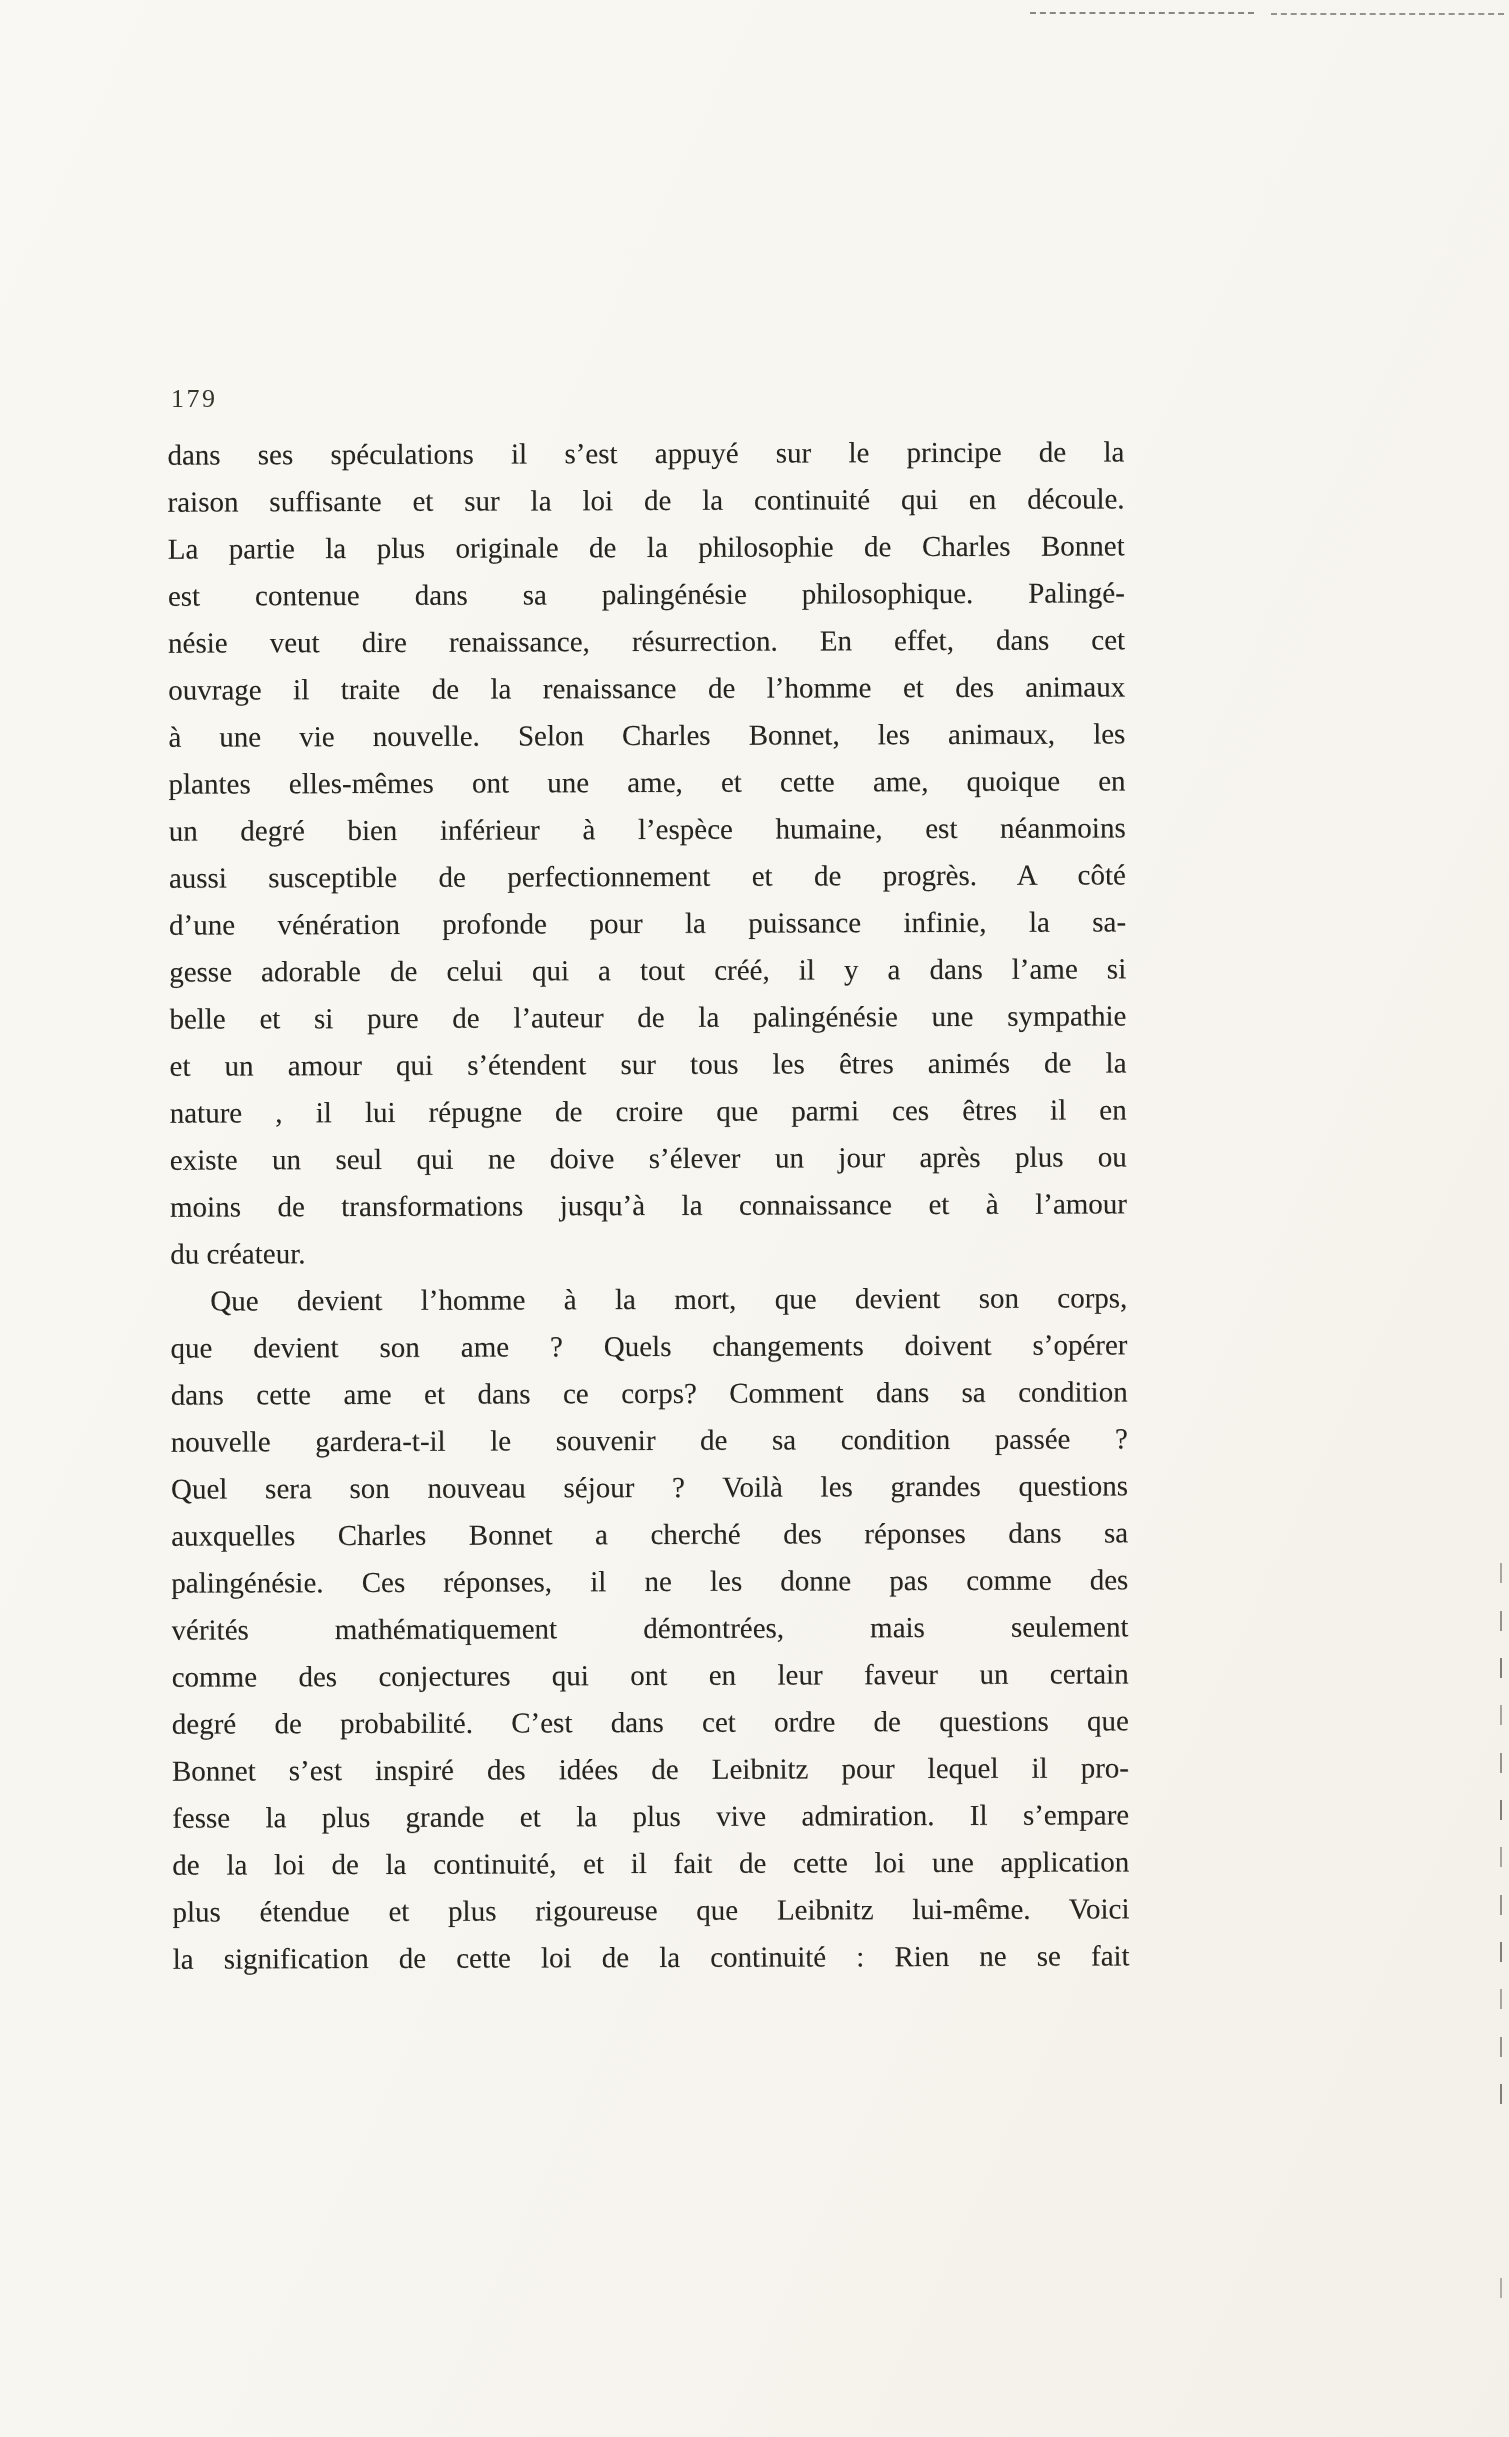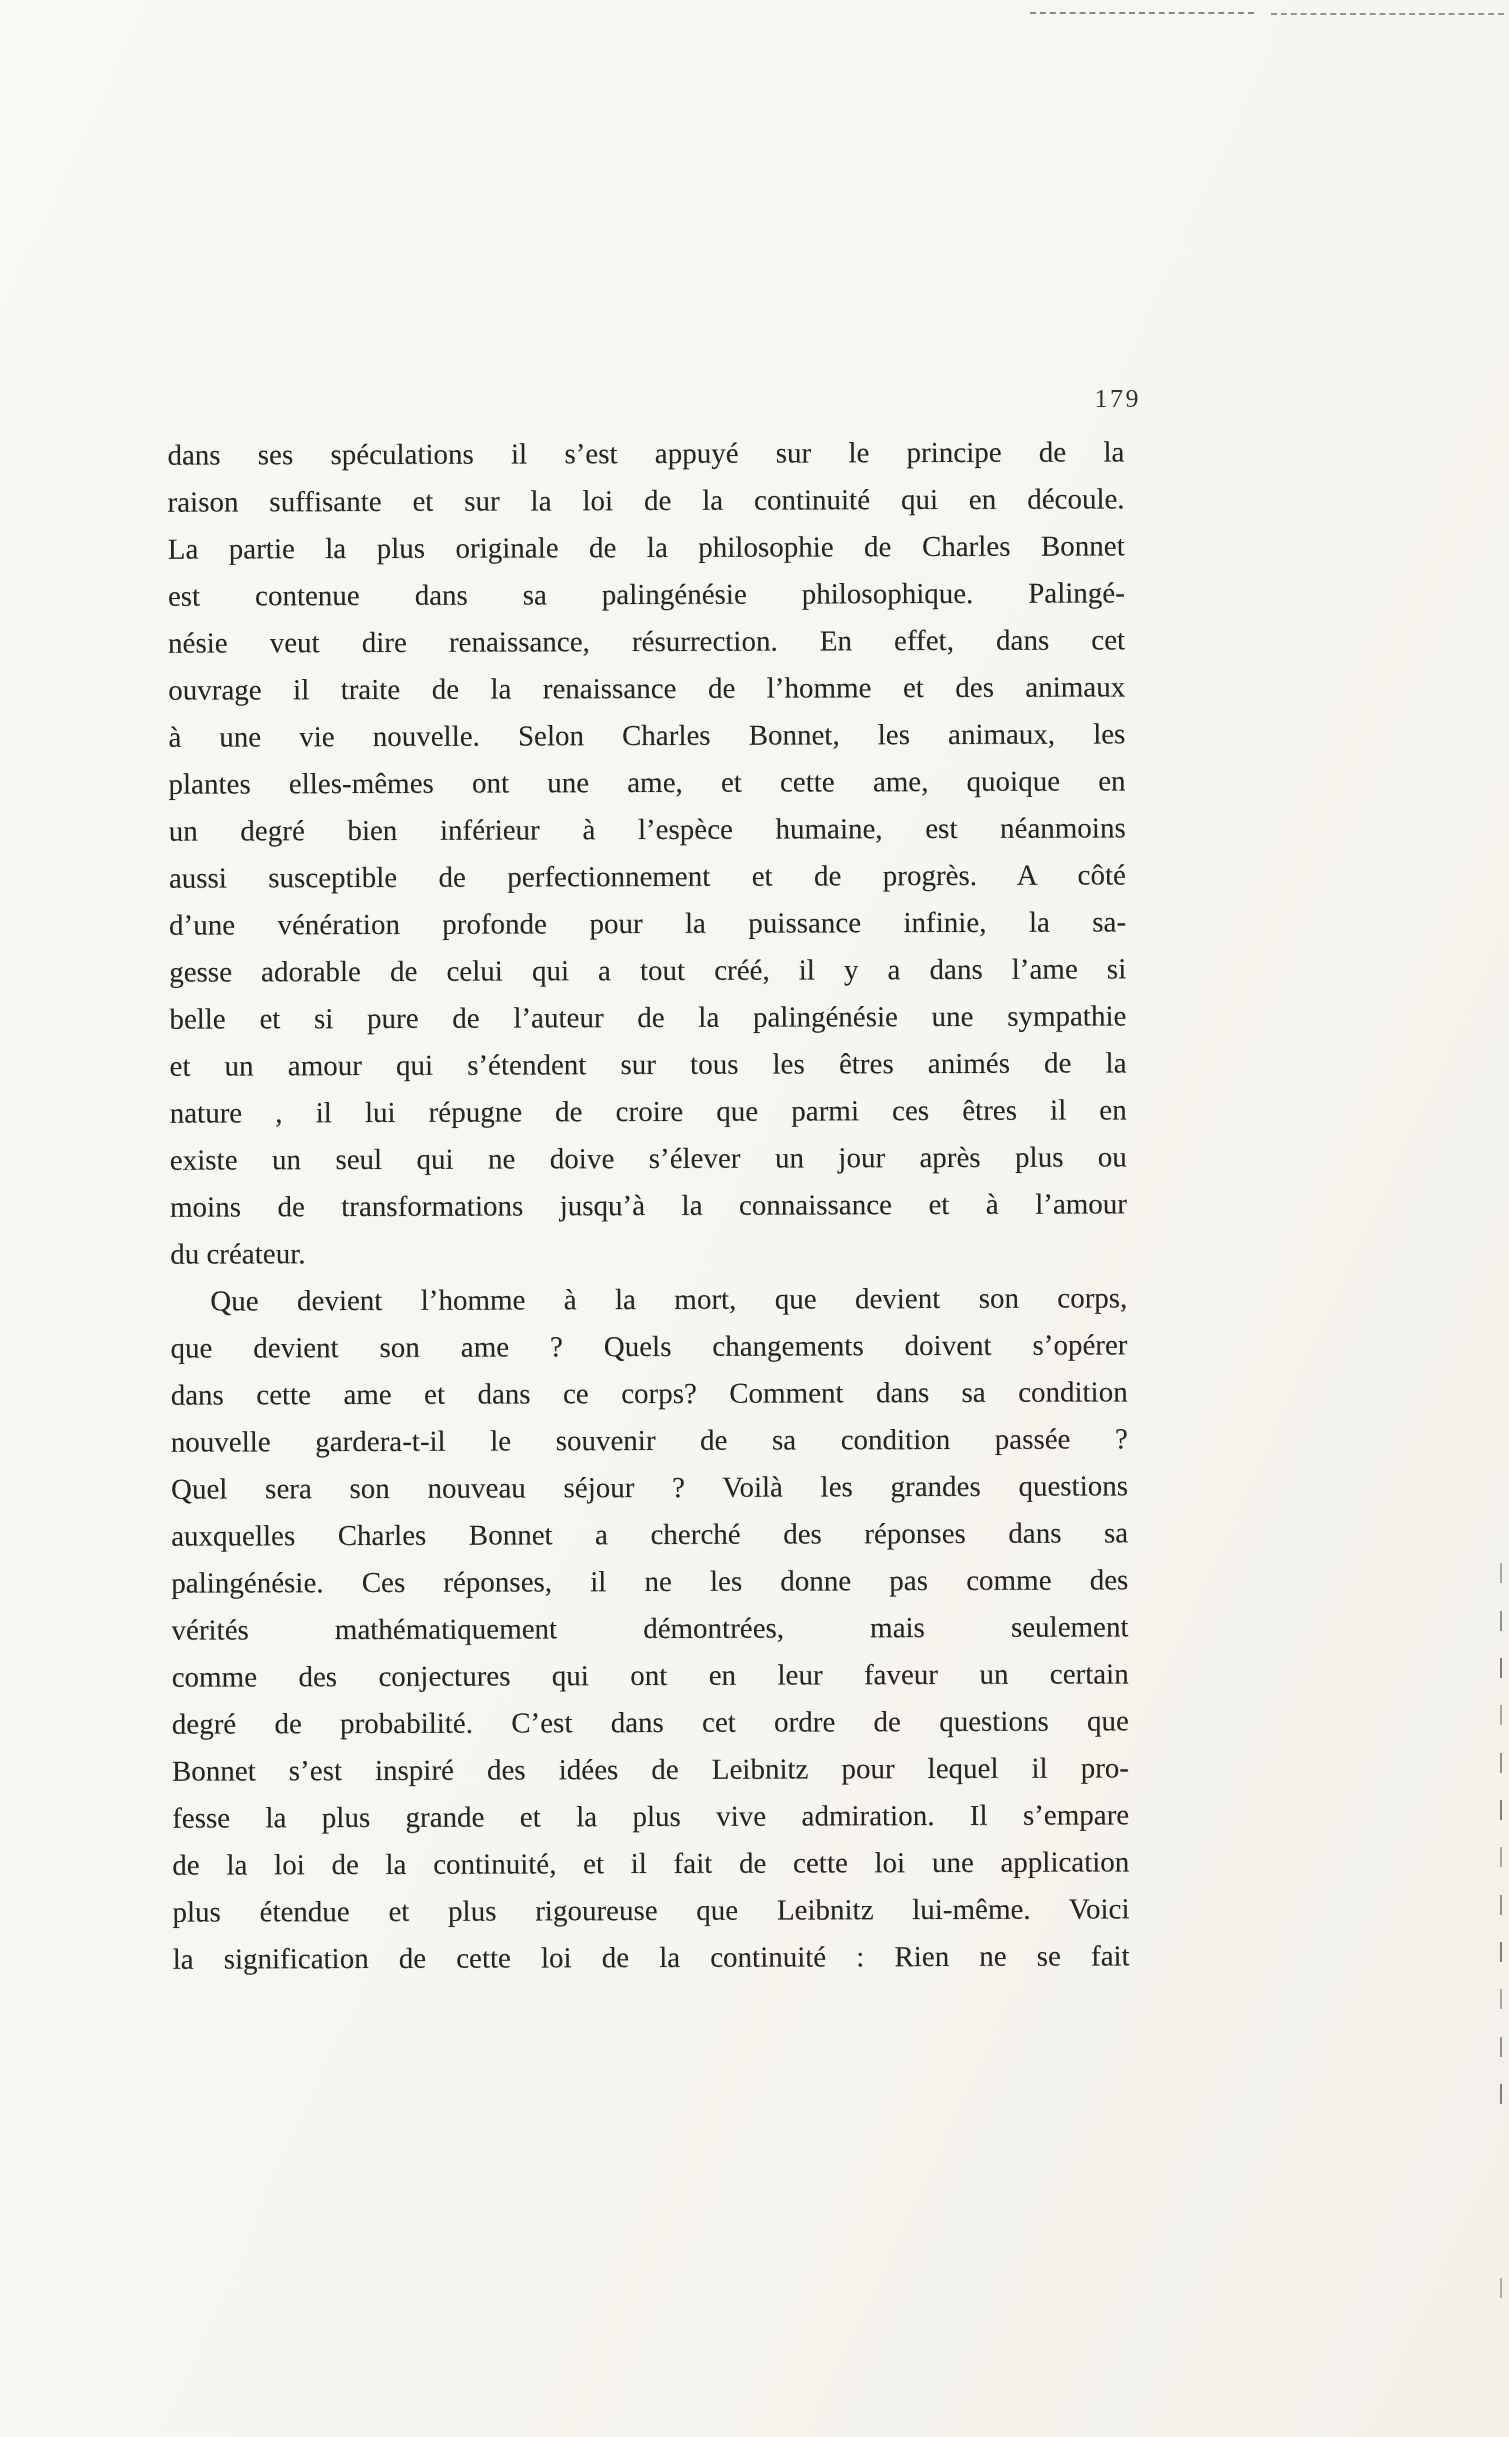--- a/index.html
+++ b/index.html
@@ -13,23 +13,23 @@
     overflow: hidden;
   }
   .page {
     position: absolute;
     inset: 0;
     background: linear-gradient(115deg, #faf8f3 0%, #f7f5ef 55%, #f2f0e9 100%);
   }
   .page-number {
     position: absolute;
     top: 384px;
-    left: 184px;
+    left: 171px;
     width: 957px;
-    text-align: right;
+    text-align: left;
     font-size: 26px;
     letter-spacing: 2.5px;
     color: #35342b;
   }
   .text-block {
     position: absolute;
     top: 430px;
     left: 170px;
     width: 957px;
     transform: rotate(-0.2deg);

